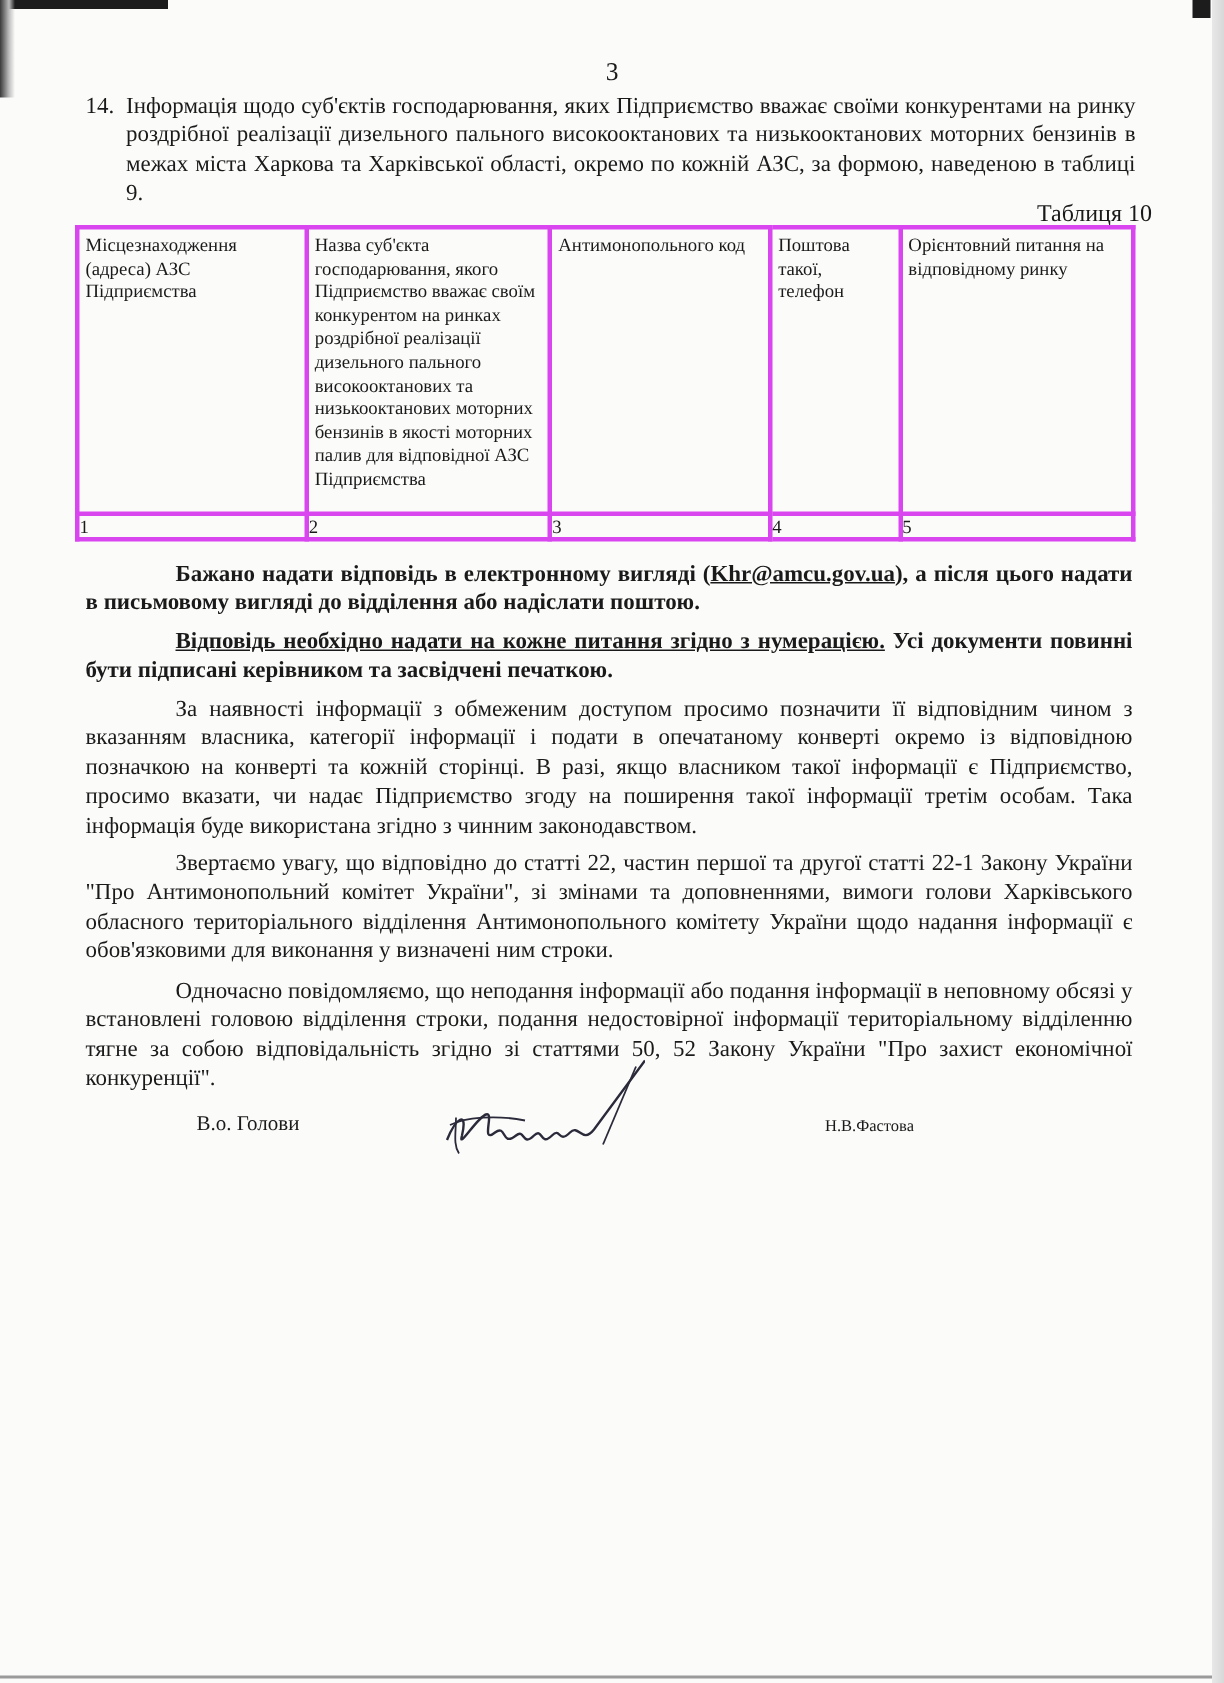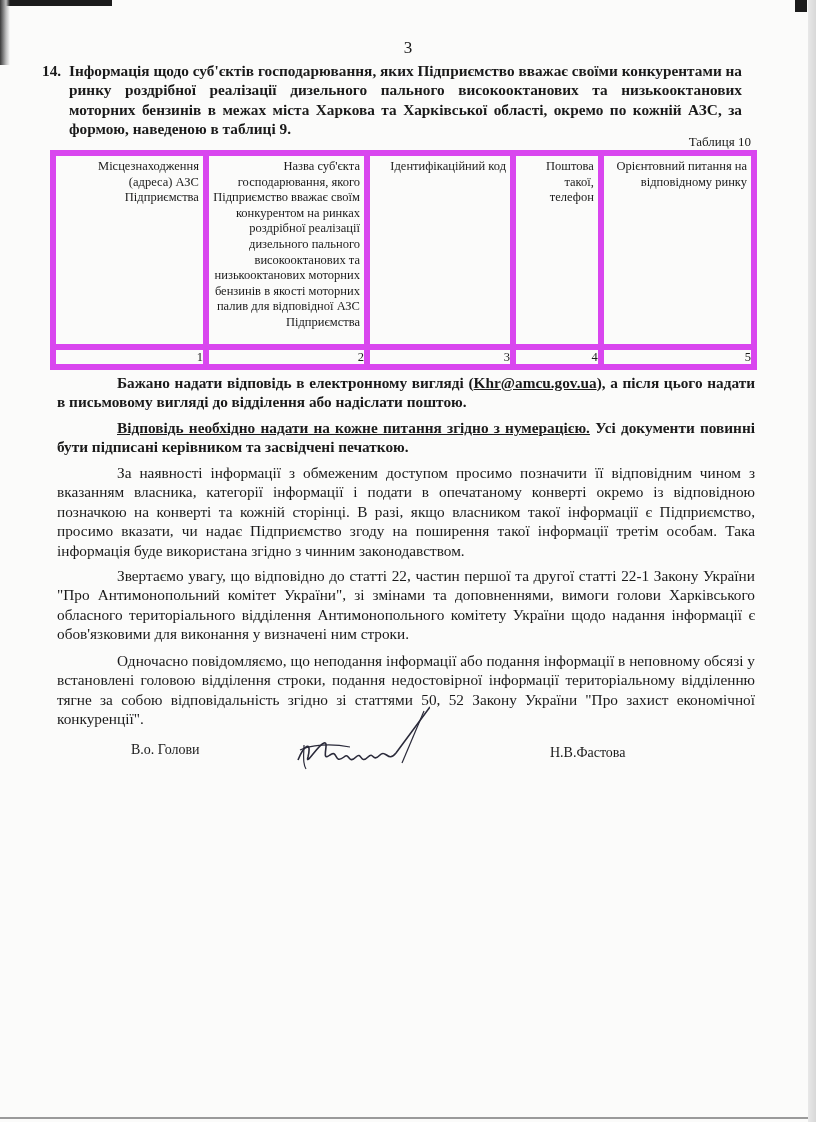--- a/index.html
+++ b/index.html
@@ -31,41 +31,41 @@
     position:absolute; left:0; top:1117px; width:808px; height:2px; background:#9a9a9a;
   }
   .page-num {
     position:absolute; left:0; width:816px; top:38px; text-align:center;
     font-size:17px;
   }
   .p {
     position:absolute; font-size:15.3px; line-height:19.4px;
     text-align:justify;
   }
-  .item14 { left:42px; top:61px; width:700px;font-weight:bold; }
+  .item14 { left:57px; top:61px; width:700px; }
   .item14 .num { position:absolute; left:0; top:0; }
   .item14 .body { position:absolute; left:27px; top:0; width:673px; text-align:justify; }
   .table-caption {
-    position:absolute; right:65px; top:134px; font-size:13px;
+    position:absolute; right:48px; top:134px; font-size:16px;
   }
   table.t10 {
     position:absolute; left:50px; top:150px; width:707px;
     border-collapse:collapse; font-size:12.5px; line-height:15.6px;
   }
   table.t10 td {
-    border:6px solid #d946ef; vertical-align:top; text-align:right; padding:3px 4px 0 4px;
+    border:3px solid #d946ef; vertical-align:top; text-align:left; padding:3px 4px 0 4px;
   }
   table.t10 tr.hdr td { height:185px; }
   table.t10 tr.nums td { height:14px; padding:0; line-height:14px; font-size:12.5px; }
   .c1 { width:145px; } .c2 { width:156px; } .c3 { width:138px; } .c4 { width:78px; } .c5 { width:150px; }
   .bold { font-weight:bold; }
   .under { text-decoration:underline; }
   .indent { text-indent:60px; }
   .sig-left { position:absolute; left:131px; top:742px; font-size:14px; }
-  .sig-right { position:absolute; left:550px; top:745px; font-size:14px; }
+  .sig-right { position:absolute; left:550px; top:745px; font-size:11px; }
   .signature { position:absolute; left:290px; top:705px; width:140px; height:75px; }
 </style>
 </head>
 <body>
 
 <div class="page">
   <div class="scan-top-left"></div>
   <div class="scan-left-shadow"></div>
   <div class="scan-top-right"></div>
   <div class="scan-right-edge"></div>
@@ -78,21 +78,21 @@
     <div class="body">Інформація щодо суб'єктів господарювання, яких Підприємство вважає своїми конкурентами на ринку роздрібної реалізації дизельного пального високооктанових та низькооктанових моторних бензинів в межах міста Харкова та Харківської області, окремо по кожній АЗС, за формою, наведеною в таблиці 9.</div>
   </div>
 
   <div class="table-caption">Таблиця 10</div>
 
   <table class="t10">
     <tbody>
         <tr class="hdr">
       <td class="c1">Місцезнаходження (адреса) АЗС Підприємства</td>
       <td class="c2">Назва суб'єкта господарювання, якого Підприємство вважає своїм конкурентом на ринках роздрібної реалізації дизельного пального високооктанових та низькооктанових моторних бензинів в якості моторних палив для відповідної АЗС Підприємства</td>
-      <td class="c3">Ідентифікаційний код</td>
+      <td class="c3">Антимонопольного код</td>
       <td class="c4">Поштова такої, телефон</td>
       <td class="c5">Орієнтовний питання на відповідному ринку</td>
     </tr>
     <tr class="nums">
       <td>1</td>
       <td>2</td>
       <td>3</td>
       <td>4</td>
       <td>5</td>
     </tr>

